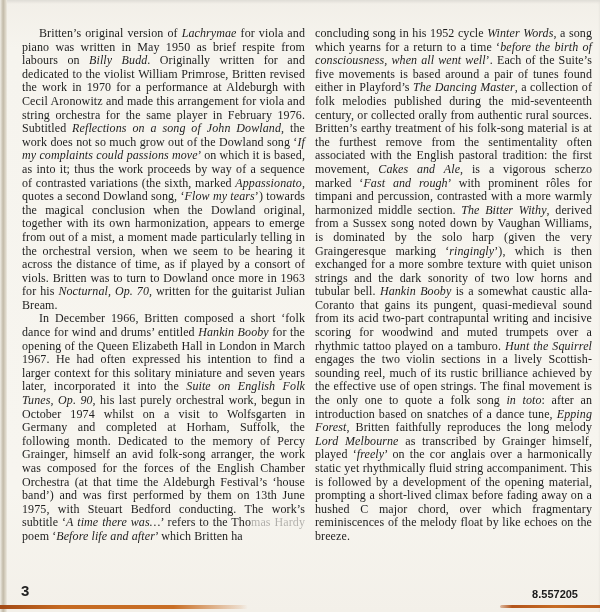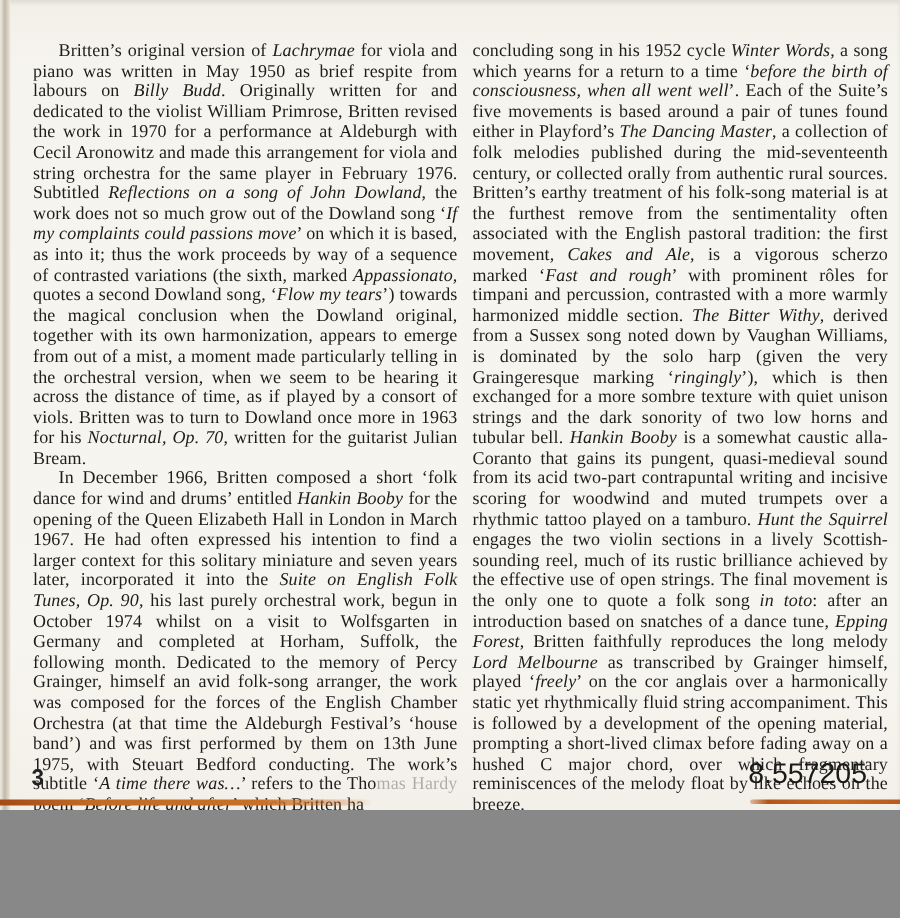--- a/index.html
+++ b/index.html
@@ -1,18 +1,18 @@
 <!DOCTYPE html>
 <html><head>
 <meta charset="utf-8">
 <style>
   html,body{margin:0;padding:0;background:#888;}
   .page{
     position:relative;
-    width:600px;height:540px;
+    width:600px;height:612px;
     margin:0 auto;
     background:linear-gradient(180deg,#f2efe8 0%,#f6f4ee 8%,#f7f5ef 80%,#f3f0e9 100%);
     overflow:hidden;
     font-family:"Liberation Serif", serif;
     color:#1d1d1d;
     box-shadow:inset 0 2px 3px rgba(0,0,0,0.08);
   }
   .edge-left{
     position:absolute;left:0;top:0;bottom:0;width:7px;
     background:linear-gradient(90deg,#efece4 0%,#c2baa8 45%,#ddd7c9 80%,#eeebe2 100%);
@@ -43,21 +43,21 @@
     line-height:14px;
   }
   .footer-page{
     position:absolute;left:21px;bottom:13px;
     font-family:"Liberation Sans", sans-serif;
     font-weight:bold;font-size:15px;color:#222;
   }
   .footer-catalog{
     position:absolute;right:22px;bottom:12px;
     font-family:"Liberation Sans", sans-serif;
-    font-weight:normal;font-size:19px;color:#1a1a1a;
+    font-weight:bold;font-size:11px;color:#1a1a1a;
   }
   .accent-line-left{
     position:absolute;left:0;bottom:3px;height:4px;width:248px;
     background:linear-gradient(90deg,#a34a16 0%,#c56a22 25%,#c96f26 70%,rgba(201,111,38,0.15) 97%,rgba(201,111,38,0) 100%);
     border-radius:0 2px 2px 0;
   }
   .accent-line-right{
     position:absolute;right:0;bottom:4px;height:3.5px;width:100px;
     background:linear-gradient(90deg,rgba(179,84,26,0.35) 0%,#b3541a 12%,#c66b24 55%,#b85c1e 100%);
     border-radius:2px 0 0 2px;

